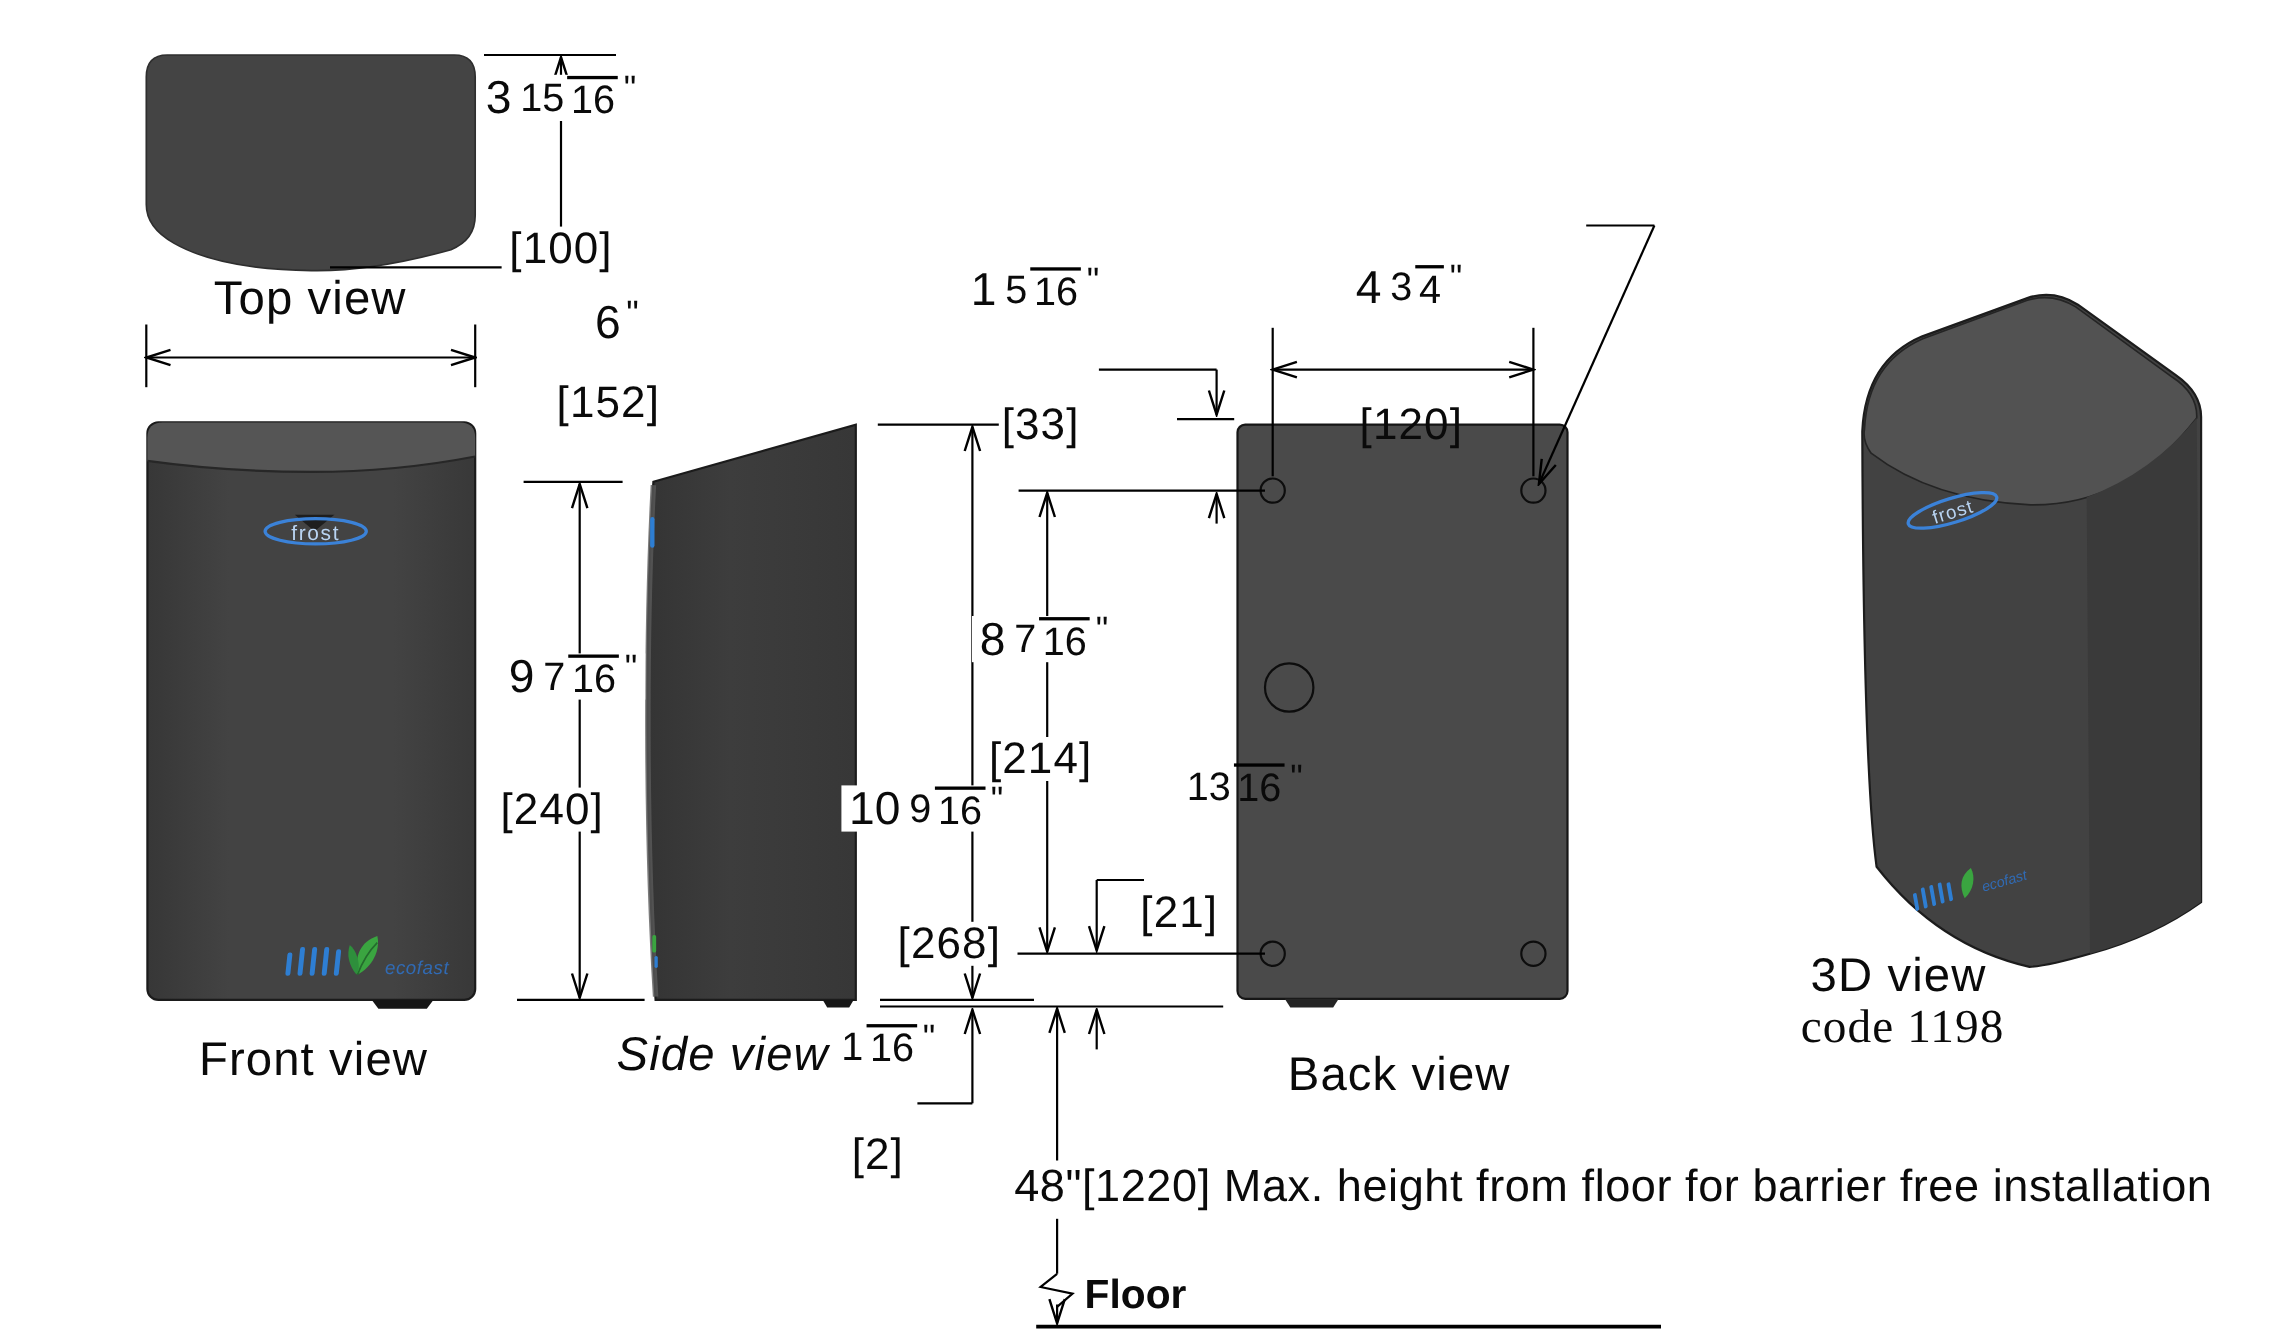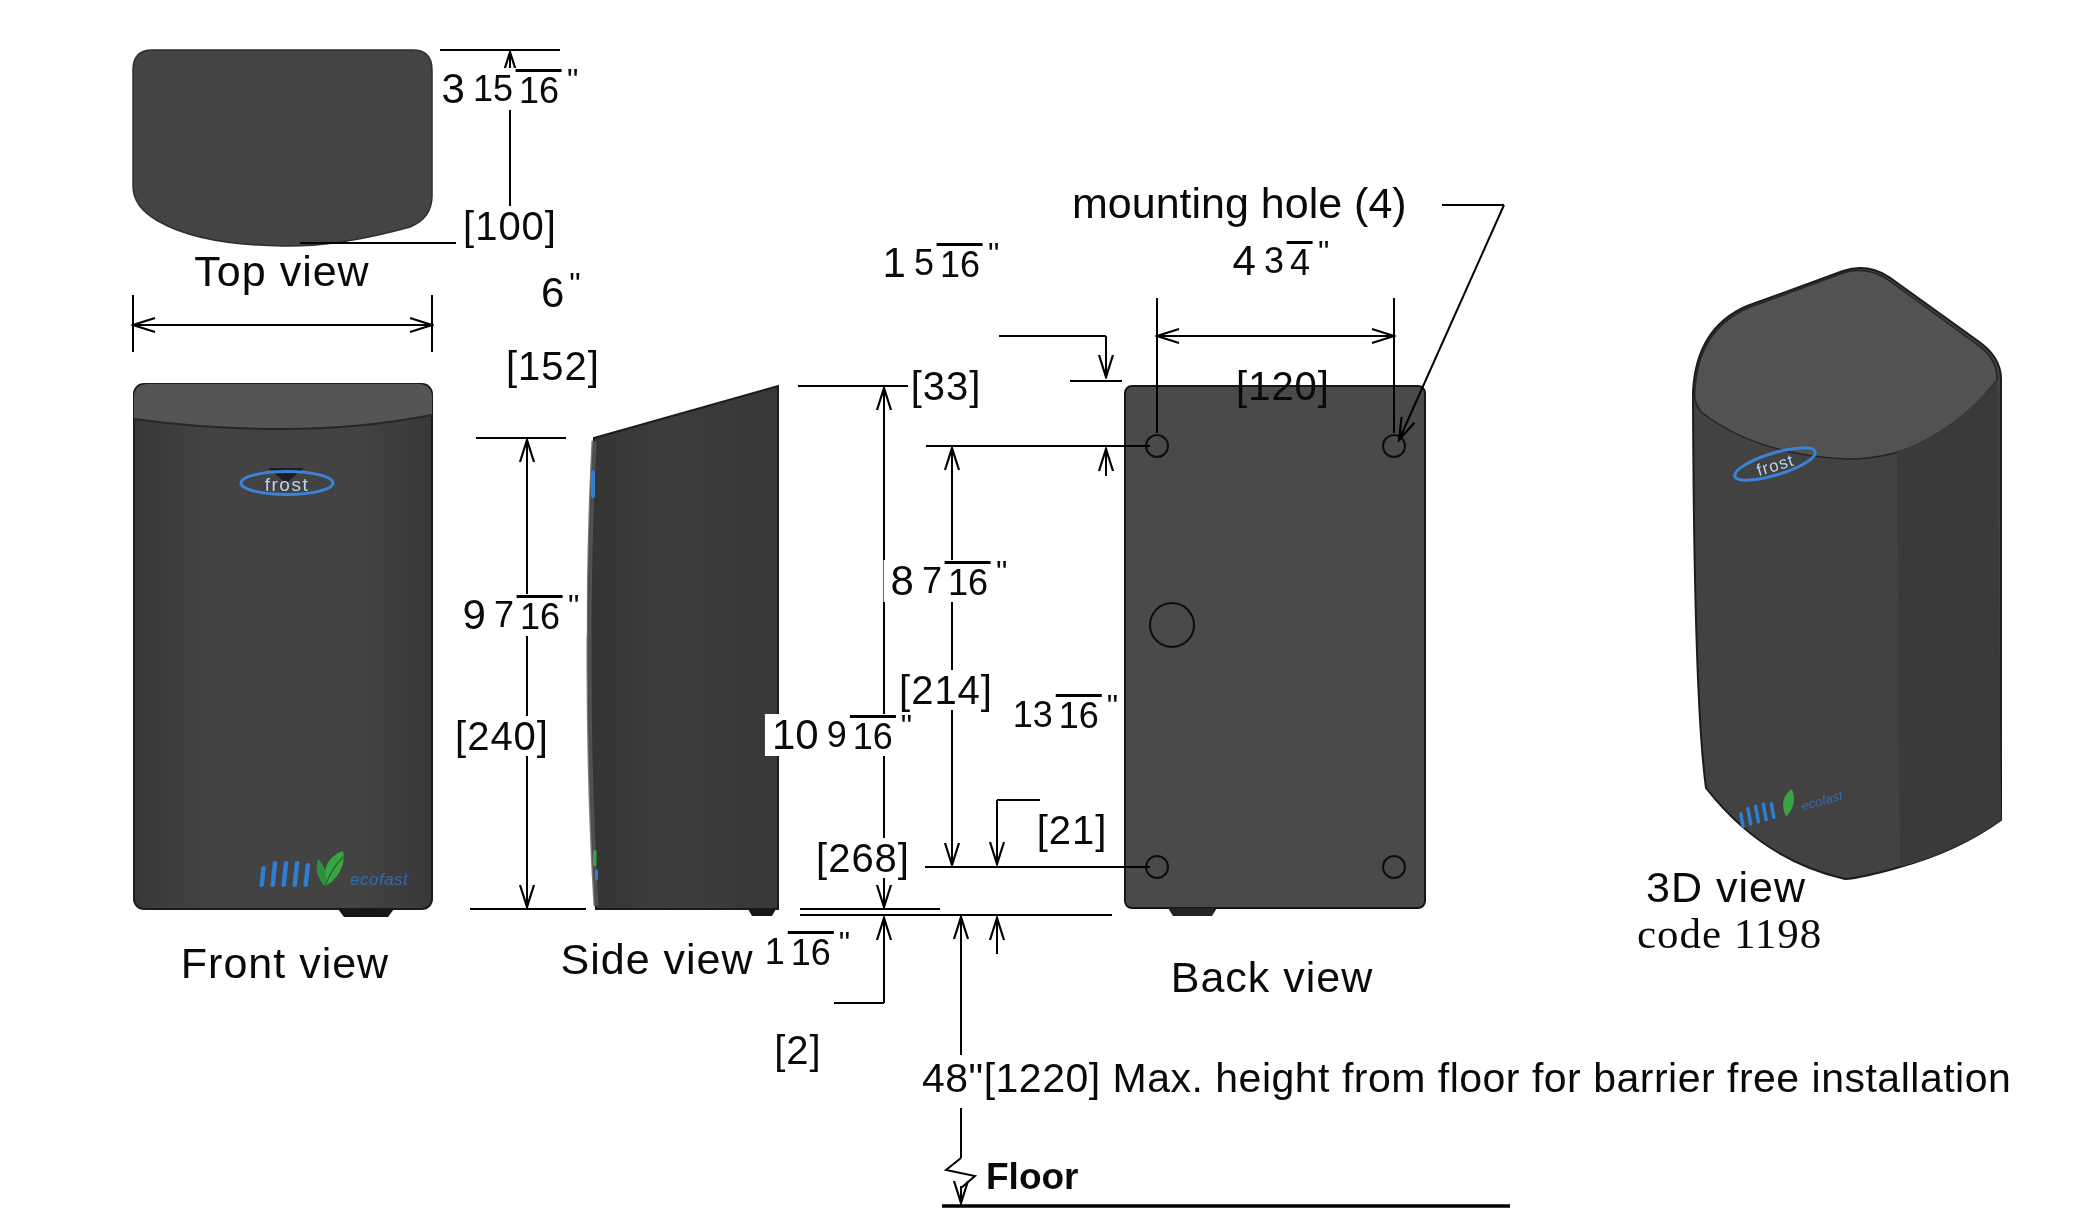--- a/index.html
+++ b/index.html
@@ -20,31 +20,31 @@
 
   
   .t-top-view{left:282px;top:250px;}
   .t-depth{left:510px;top:68px;}
   .t-depth-mm{left:510px;top:190px;}
   .t-width{left:541px;top:272px;}
   .t-width-mm{left:506px;top:330px;}
   .t-front-view{left:285px;top:942px;}
   .t-fh{left:521px;top:594px;}
   .t-fh-mm{left:502px;top:700px;}
-  .t-side-view{left:657px;top:938px;}
+  .t-side-view{left:657px;top:938px;font-style:italic;}
   .t-oh{left:842px;top:714px;}
   .t-oh-mm{left:863px;top:822px;}
   .t-ht{left:941px;top:242px;}
   .t-ht-mm{left:946px;top:350px;}
   .t-hv{left:949px;top:560px;}
   .t-hv-mm{left:946px;top:654px;}
   .t-hh{left:1281px;top:240px;}
   .t-hh-mm{left:1283px;top:350px;}
   .t-mh{left:1072px;top:182px;font-size:43px;}
-  .t-hb{left:1064px;top:694px;}
+  .t-hb{left:1130px;top:694px;}
   .t-hb-mm{left:1072px;top:794px;}
   .t-lip{left:806px;top:931px;}
   .t-lip-mm{left:798px;top:1014px;}
   .t-note{left:922px;top:1058px;}
   .t-floor{left:986px;top:1158px;font-size:37px;font-weight:bold;}
   .t-back-view{left:1272px;top:956px;}
   .t-3d{left:1646px;top:866px;font-size:43px;}
   .t-3d-code{left:1637px;top:912px;font-size:43px;font-family:Liberation Serif, serif;}
 </style>
 </head>
@@ -186,21 +186,20 @@
     </g>
   </g>
 </svg>
 
 <div class="txt tx vlabel t-top-view">Top view</div>
 <div class="txt tx vlabel t-front-view">Front view</div>
 <div class="txt tx vlabel t-side-view">Side view</div>
 <div class="txt tx vlabel t-back-view">Back view</div>
 <div class="txt vlabel t-3d">3D view</div>
 <div class="txt vlabel t-3d-code">code 1198</div>
-<div class="txt t-mh">mounting hole (4)</div>
 <div class="txt note t-note">48"[1220] Max. height from floor for barrier free installation</div>
 <div class="txt t-floor">Floor</div>
 
 <div class="txt tx wbg dim t-depth">
   <span>3</span>
   <span class="frac">
         <i>15</i>
         <i class="den">16</i>
       </span>
   <span class="unit">"</span>

